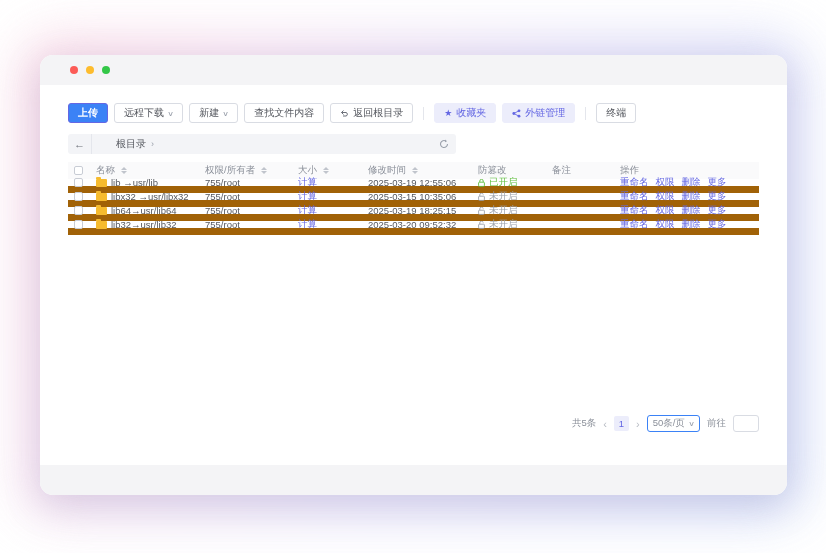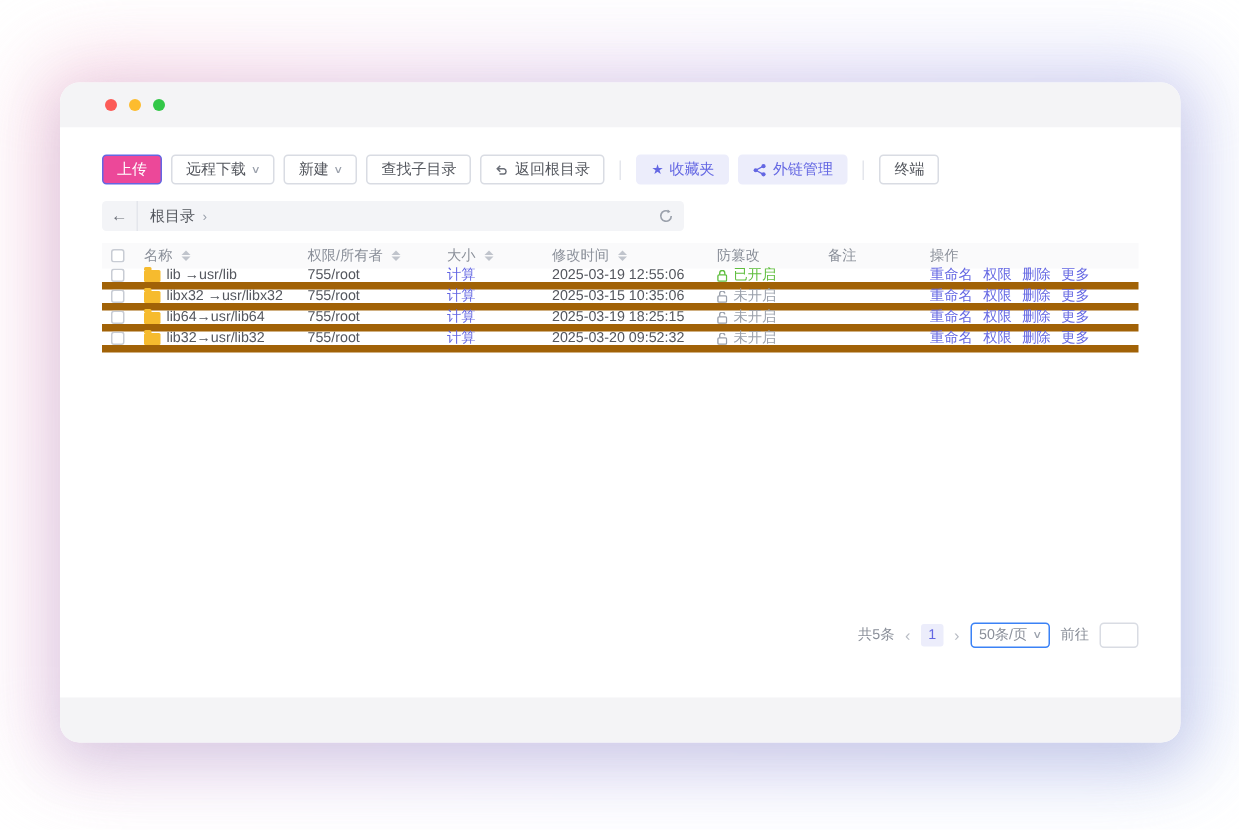--- a/index.html
+++ b/index.html
@@ -32,37 +32,37 @@
   }
   .content { position:absolute; top:30px; left:0; right:0; bottom:30px; padding:0 28px; background:#fff; }
 
   
   .toolbar { margin-top:18px; display:flex; align-items:center; gap:6px; }
   .btn {
     height:20px; display:inline-flex; align-items:center; gap:4px;
     padding:0 9px; font-size:10px; border-radius:3px; cursor:pointer;
     border:1px solid #d9dce3; background:#fff; color:#54575e; white-space:nowrap;
   }
-  .btn.primary { background:#ec4899; border-color:#6467e3; color:#fff; }
+  .btn.primary { background:#3b82f6; border-color:#6467e3; color:#fff;font-weight:bold; }
   .btn.soft { background:#ecedfb; border-color:#ecedfb; color:#6467e3; }
   .chev { font-size:7px; color:#9aa0ab; line-height:1; transform:scaleX(1.3); }
   .tb-divider { width:1px; height:13px; background:#e4e6ec; margin:0 4px; }
   .tb-right { margin-left:auto; display:flex; align-items:center; gap:8px; }
   .linkish { display:inline-flex; align-items:center; gap:3px; font-size:10px; color:#54575e; cursor:pointer; }
   .ic { display:inline-flex; align-items:center; justify-content:center; line-height:1; }
 
   
   .pathrow { margin-top:11px; display:flex; align-items:center; }
   .pathbar {
     width:388px; height:20px; background:#f3f4f7; border-radius:3px;
     display:flex; align-items:center; font-size:10px; color:#54575e;
   }
   .backbox { width:24px; height:20px; display:flex; align-items:center; justify-content:center;
     border-right:1px solid #e4e6ec; color:#6b6f78; cursor:pointer; font-size:11px;}
-  .crumb { margin-left:8px; cursor:pointer;text-align:right; }
+  .crumb { margin-left:24px; cursor:pointer;text-align:right; }
   .crumb-sep { margin-left:5px; color:#9aa0ab; font-size:9px; }
   .refresh { margin-left:auto; margin-right:7px; cursor:pointer; }
   .searchwrap { margin-left:auto; display:flex; align-items:center; gap:6px; }
   .searchbox { position:relative; width:88px; height:20px; }
   .searchbox input {
     width:100%; height:100%; border:1px solid #d9dce3; border-radius:3px;
     font-size:9px; padding:0 16px 0 6px; color:#54575e; outline:none;
     font-family:"Liberation Sans","DejaVu Sans",sans-serif;
   }
   .searchbox input::placeholder { color:#b8bcc4; }
@@ -71,21 +71,21 @@
   .chklabel { font-size:9px; color:#8a8f99; white-space:nowrap; }
 
   
   .tbl { margin-top:8px; font-size:9.5px; }
   .trow {
     display:grid;
     grid-template-columns:28px 109px 93px 70px 110px 74px 68px 1fr;
     align-items:center; height:14px;
   }
   .thead { background:#fafafb; height:17px; color:#8a8f99; }
-  .tbody .trow { border-bottom:5px solid #a16207; color:#54575e; }
+  .tbody .trow { border-bottom:7px solid #a16207; color:#54575e; }
   .cell { display:flex; align-items:center; gap:4px; overflow:hidden; white-space:nowrap; }
   .cell.first { padding-left:6px; }
   .sort { display:inline-flex; flex-direction:column; gap:1px; margin-left:2px; }
   .sort i { width:0; height:0; border-left:3px solid transparent; border-right:3px solid transparent; display:block; }
   .sort .up { border-bottom:3px solid #c0c4cc; }
   .sort .dn { border-top:3px solid #c0c4cc; }
   .folder-ic { position:relative; width:11px; height:8px; background:#f6bb2e; border-radius:1px; flex:none; }
   .folder-ic::before { content:""; position:absolute; top:-2px; left:0; width:5px; height:2px;
     background:#f6bb2e; border-radius:1px 1px 0 0; }
   .link { color:#6467e3; cursor:pointer; }
@@ -122,21 +122,21 @@
     <div class="toolbar">
       <button class="btn primary">上传</button>
       <button class="btn">
         <span>远程下载</span>
         <span class="chev">∨</span>
       </button>
       <button class="btn">
         <span>新建</span>
         <span class="chev">∨</span>
       </button>
-      <button class="btn">查找子目录</button>
+      <button class="btn">查找文件内容</button>
       <button class="btn">
         <span class="ic">
           <svg width="9" height="9" viewBox="0 0 9 9">
               <path d="M3.5 1.5 L1.5 3.5 L3.5 5.5 M1.5 3.5 H6 A1.8 1.8 0 0 1 6 7 H3" fill="none" stroke="#6b6f78" stroke-width="1"></path>
             </svg>
         </span>
         <span>返回根目录</span>
       </button>
       <span class="tb-divider"></span>
       <button class="btn soft">

